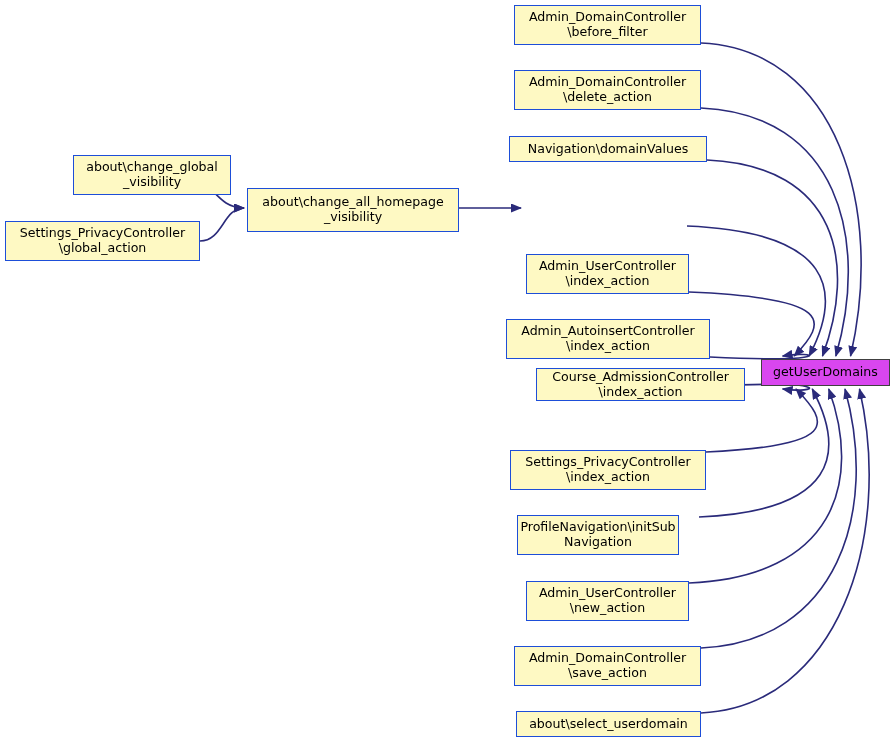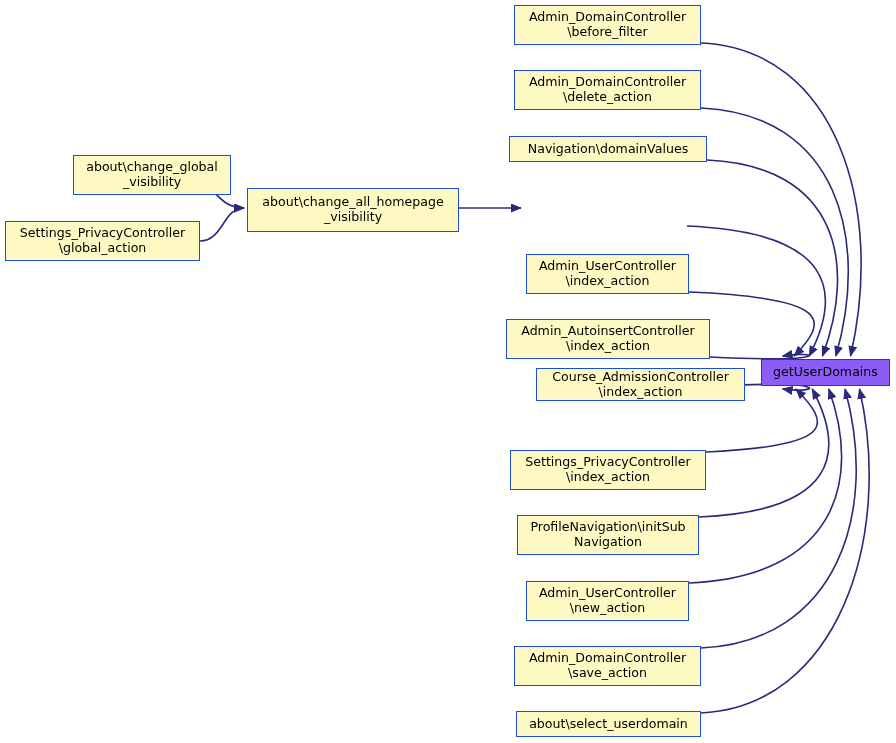--- a/index.html
+++ b/index.html
@@ -36,21 +36,21 @@
     justify-content: center;
     text-align: center;
     font-family: "DejaVu Sans", sans-serif;
     font-size: 12.6px;
     line-height: 1.18;
     color: #000000;
     white-space: pre-line;
     letter-spacing: 0px;
   }
   .node.target {
-    background: #8b5cf6;
+    background: #d946ef;
     border: 1px solid #404040;
   }
   .node-label {
     display: block;
     width: 100%;
     white-space: pre-line;
   }
 </style>
 </head>
 <body>
@@ -92,21 +92,21 @@
 \delete_action</span></div>
     <div class="node" style="left: 509px; top: 136px; width: 198px; height: 26px;"><span class="node-label">Navigation\domainValues</span></div>
     <div class="node" style="left: 526px; top: 254px; width: 163px; height: 40px;"><span class="node-label">Admin_UserController
 \index_action</span></div>
     <div class="node" style="left: 506px; top: 319px; width: 204px; height: 40px;"><span class="node-label">Admin_AutoinsertController
 \index_action</span></div>
     <div class="node" style="left: 503px; top: 368px; width: 209px; height: 33px; margin-left: 33px;"><span class="node-label">Course_AdmissionController
 \index_action</span></div>
     <div class="node" style="left: 510px; top: 450px; width: 196px; height: 40px;"><span class="node-label">Settings_PrivacyController
 \index_action</span></div>
-    <div class="node" style="left: 517px; top: 515px; width: 182px; height: 40px; justify-content: center;"><span class="node-label">ProfileNavigation\initSub
+    <div class="node" style="left: 517px; top: 515px; width: 162px; height: 40px; justify-content: center;"><span class="node-label">ProfileNavigation\initSub
 Navigation</span></div>
     <div class="node" style="left: 526px; top: 581px; width: 163px; height: 40px;"><span class="node-label">Admin_UserController
 \new_action</span></div>
     <div class="node" style="left: 514px; top: 646px; width: 187px; height: 40px;"><span class="node-label">Admin_DomainController
 \save_action</span></div>
     <div class="node" style="left: 516px; top: 711px; width: 185px; height: 26px;"><span class="node-label">about\select_userdomain</span></div>
     <div class="node target" style="left: 761px; top: 359px; width: 129px; height: 27px;"><span class="node-label">getUserDomains</span></div>
   </div>
 
 </body></html>

